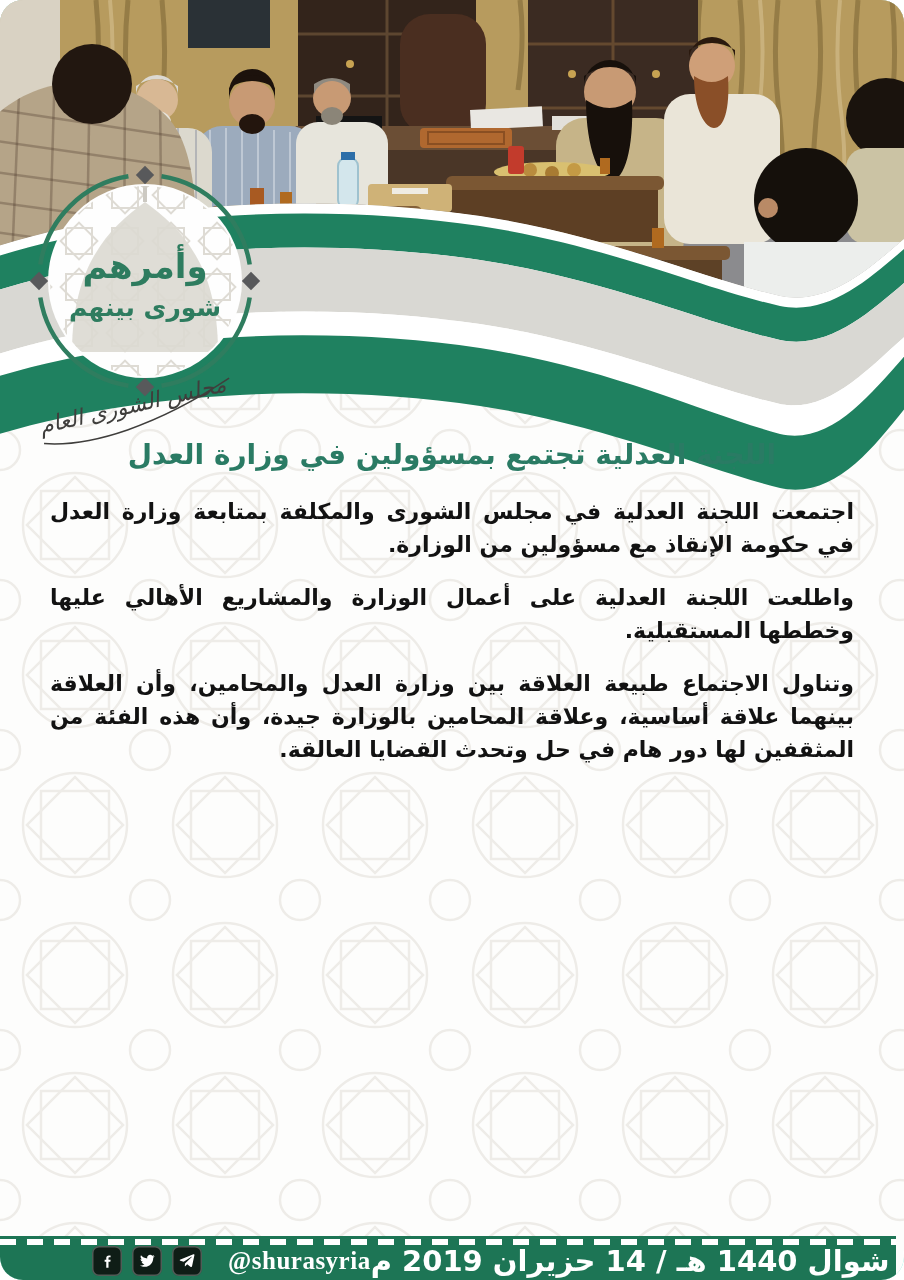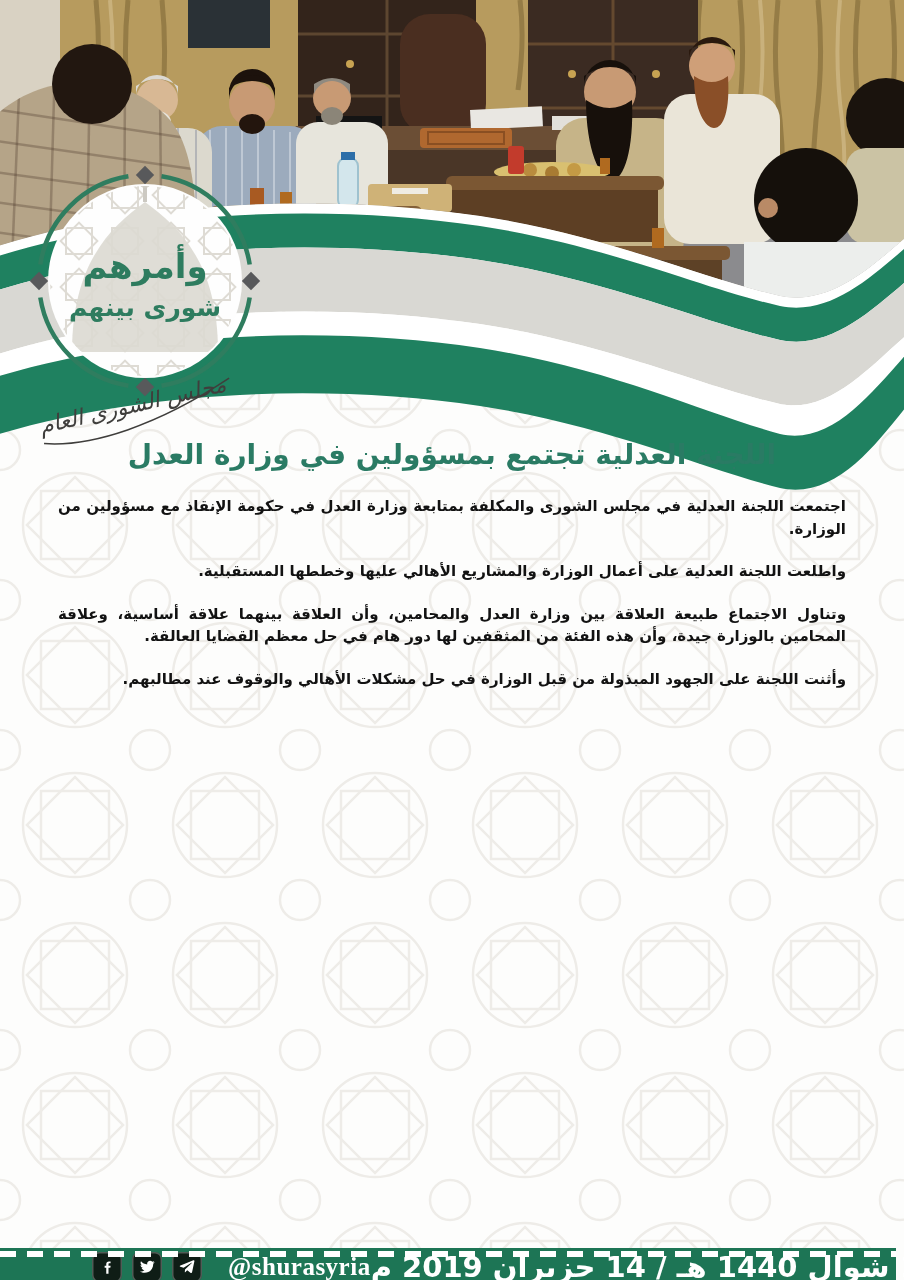--- a/index.html
+++ b/index.html
@@ -1,27 +1,27 @@
 <!DOCTYPE html>
 <html lang="ar"><head>
 <meta charset="utf-8">
 <style>
   html,body{margin:0;padding:0;}
   .page{position:relative;width:904px;height:1280px;overflow:hidden;background:#5eead4;
-        font-family:"DejaVu Sans",sans-serif;}
+        font-family:"DejaVu Sans",sans-serif;border-radius:23px;}
   .bg-pattern{position:absolute;top:0;left:0;width:904px;height:1280px;z-index:0;}
   .hero{position:absolute;top:0;left:0;width:904px;height:520px;z-index:1;}
   .hero svg{display:block;}
   .logo{position:absolute;top:126px;left:10px;width:270px;height:350px;z-index:4;}
   main{position:absolute;top:438px;left:50px;right:50px;z-index:2;direction:rtl;}
   h1{margin:0 0 24px;text-align:center;color:#2a7b64;font-size:28px;font-weight:bold;
      letter-spacing:-.5px;}
-  main p{margin:0 8px 20px;color:#121212;font-size:15px;font-weight:bold;line-height:1.5;
+  main p{margin:0 0 20px;color:#121212;font-size:22px;font-weight:bold;line-height:1.5;
      text-align:justify;text-align-last:right;}
-  footer{position:absolute;left:0;right:8px;bottom:0;height:32px;background:#1d7555;z-index:5;}
+  footer{position:absolute;left:0;right:8px;bottom:0;height:44px;background:#1d7555;z-index:5;}
   .perforation{position:absolute;top:3px;left:0;right:0;height:6px;
      background:repeating-linear-gradient(90deg,#ffffff 0 16px,transparent 16px 27px);}
   .footer-inner{display:flex;align-items:center;justify-content:space-between;
      height:100%;padding:6px 40px 0 92px;box-sizing:border-box;}
   .social-group{display:flex;align-items:center;gap:10px;}
   .sicon{width:30px;height:30px;border-radius:7px;background:#0f1d16;display:flex;
      align-items:center;justify-content:center;box-shadow:inset 0 0 0 1.5px rgba(255,255,255,.28);}
   .handle{color:#ffffff;font-family:"Liberation Serif",serif;font-size:25px;font-weight:bold;
      margin-left:16px;letter-spacing:.5px;}
   .date{color:#ffffff;font-size:29px;font-weight:bold;direction:rtl;white-space:nowrap;}
@@ -250,22 +250,21 @@
         <text x="95" y="8" text-anchor="middle" font-size="22" font-style="italic" fill="#3f3e3c" font-family="DejaVu Sans">مجلس الشورى العام</text>
         <path d="M0,18 C45,32 115,26 195,-4" stroke="#3f3e3c" stroke-width="1.5" fill="none"></path>
       </g>
     </svg>
   </div>
 
   <main>
     <h1>اللجنة العدلية تجتمع بمسؤولين في وزارة العدل</h1>
     <p>اجتمعت اللجنة العدلية في مجلس الشورى والمكلفة بمتابعة وزارة العدل في حكومة الإنقاذ مع مسؤولين من الوزارة.</p>
     <p>واطلعت اللجنة العدلية على أعمال الوزارة والمشاريع الأهالي عليها وخططها المستقبلية.</p>
-    <p>وتناول الاجتماع طبيعة العلاقة بين وزارة العدل والمحامين، وأن العلاقة بينهما علاقة أساسية، وعلاقة المحامين بالوزارة جيدة، وأن هذه الفئة من المثقفين لها دور هام في حل معظم القضايا العالقة.</p>
-    <p>وأثنت اللجنة على الجهود المبذولة من قبل الوزارة في حل مشكلات الأهالي والوقوف عند مطالبهم.</p>
+    <p>وتناول الاجتماع طبيعة العلاقة بين وزارة العدل والمحامين، وأن العلاقة بينهما علاقة أساسية، وعلاقة المحامين بالوزارة جيدة، وأن هذه الفئة من المثقفين لها دور هام في حل وتحدث القضايا العالقة.</p>
   </main>
 
   <footer>
     <div class="perforation"></div>
     <div class="footer-inner">
       <div class="social-group">
         <span class="sicon">
           <svg width="15" height="15" viewBox="0 0 24 24" fill="#ffffff">
             <path d="M13.6 9H17l-.5 3.2h-2.9V22h-3.6v-9.8H7.4V9H10V6.6C10 3.9 11.6 2.2 14.4 2.2c1.2 0 2.2.1 2.5.15v3h-1.7c-1.35 0-1.6.64-1.6 1.57V9z"></path>
           </svg>

